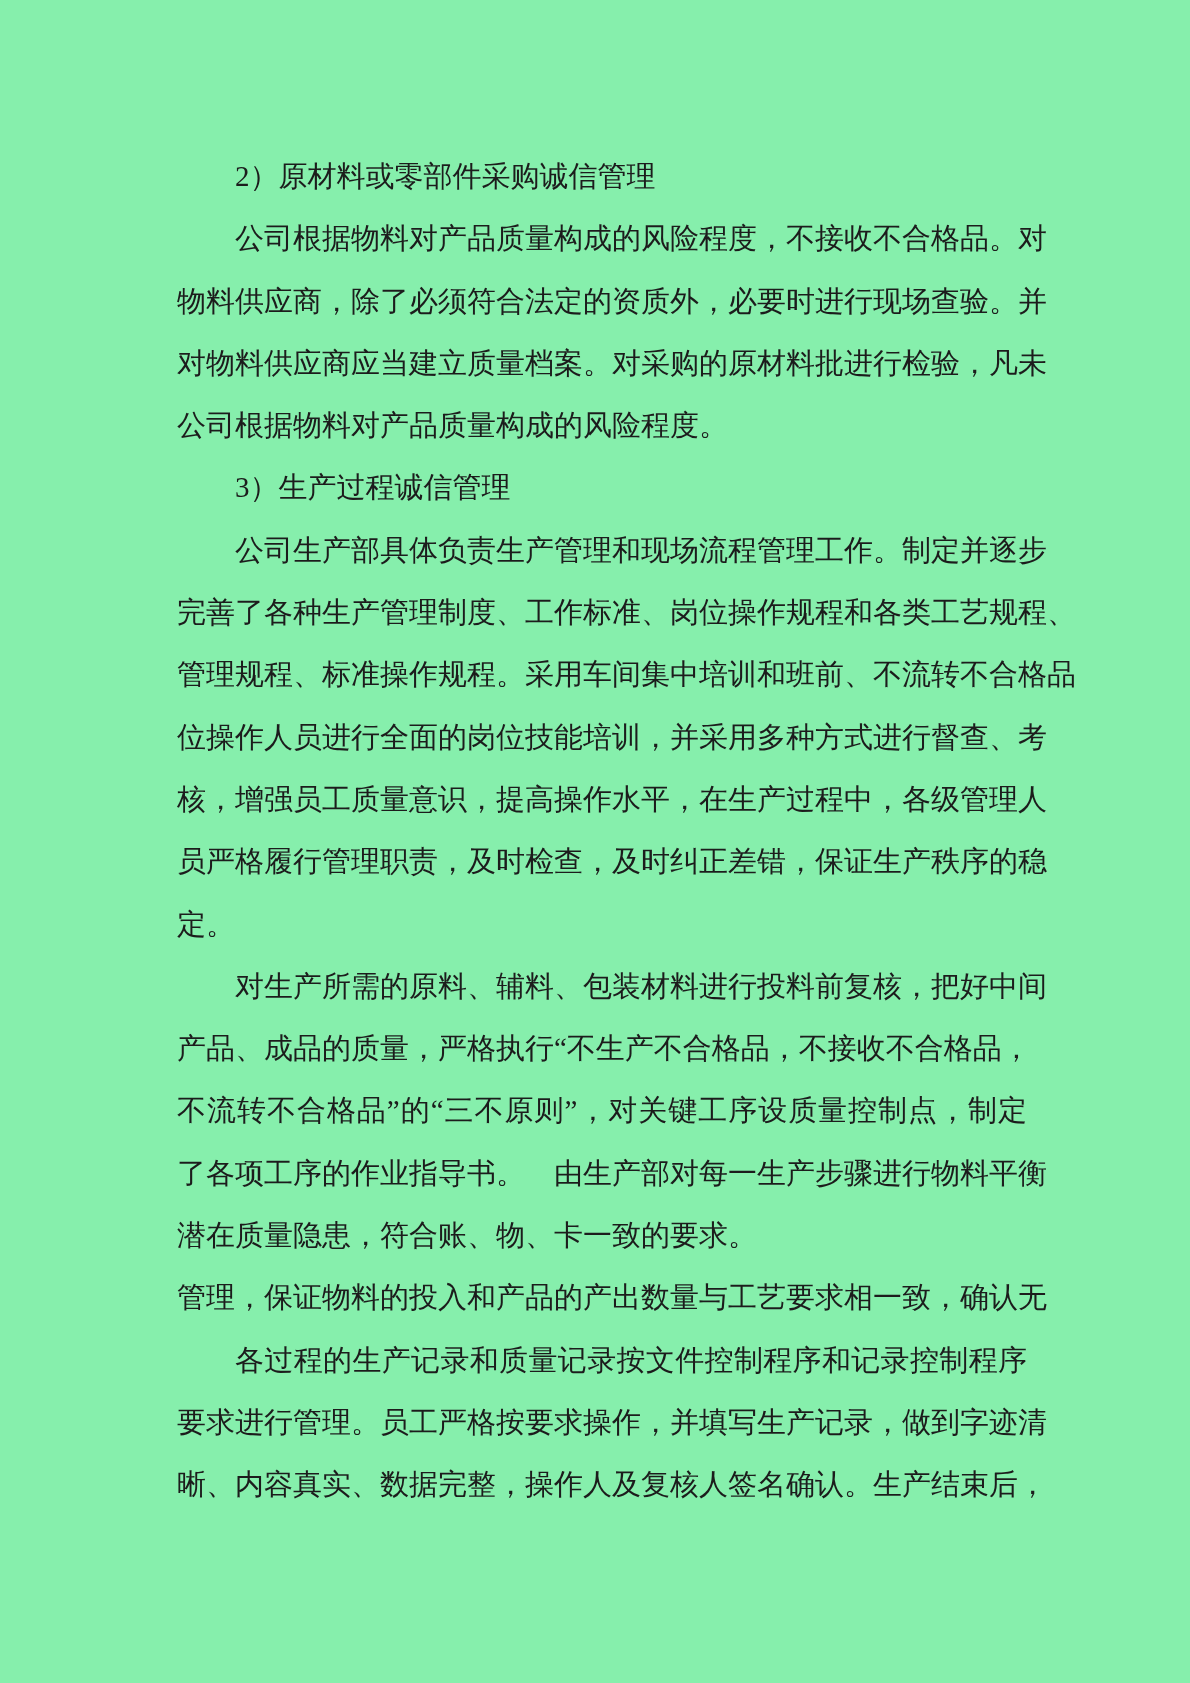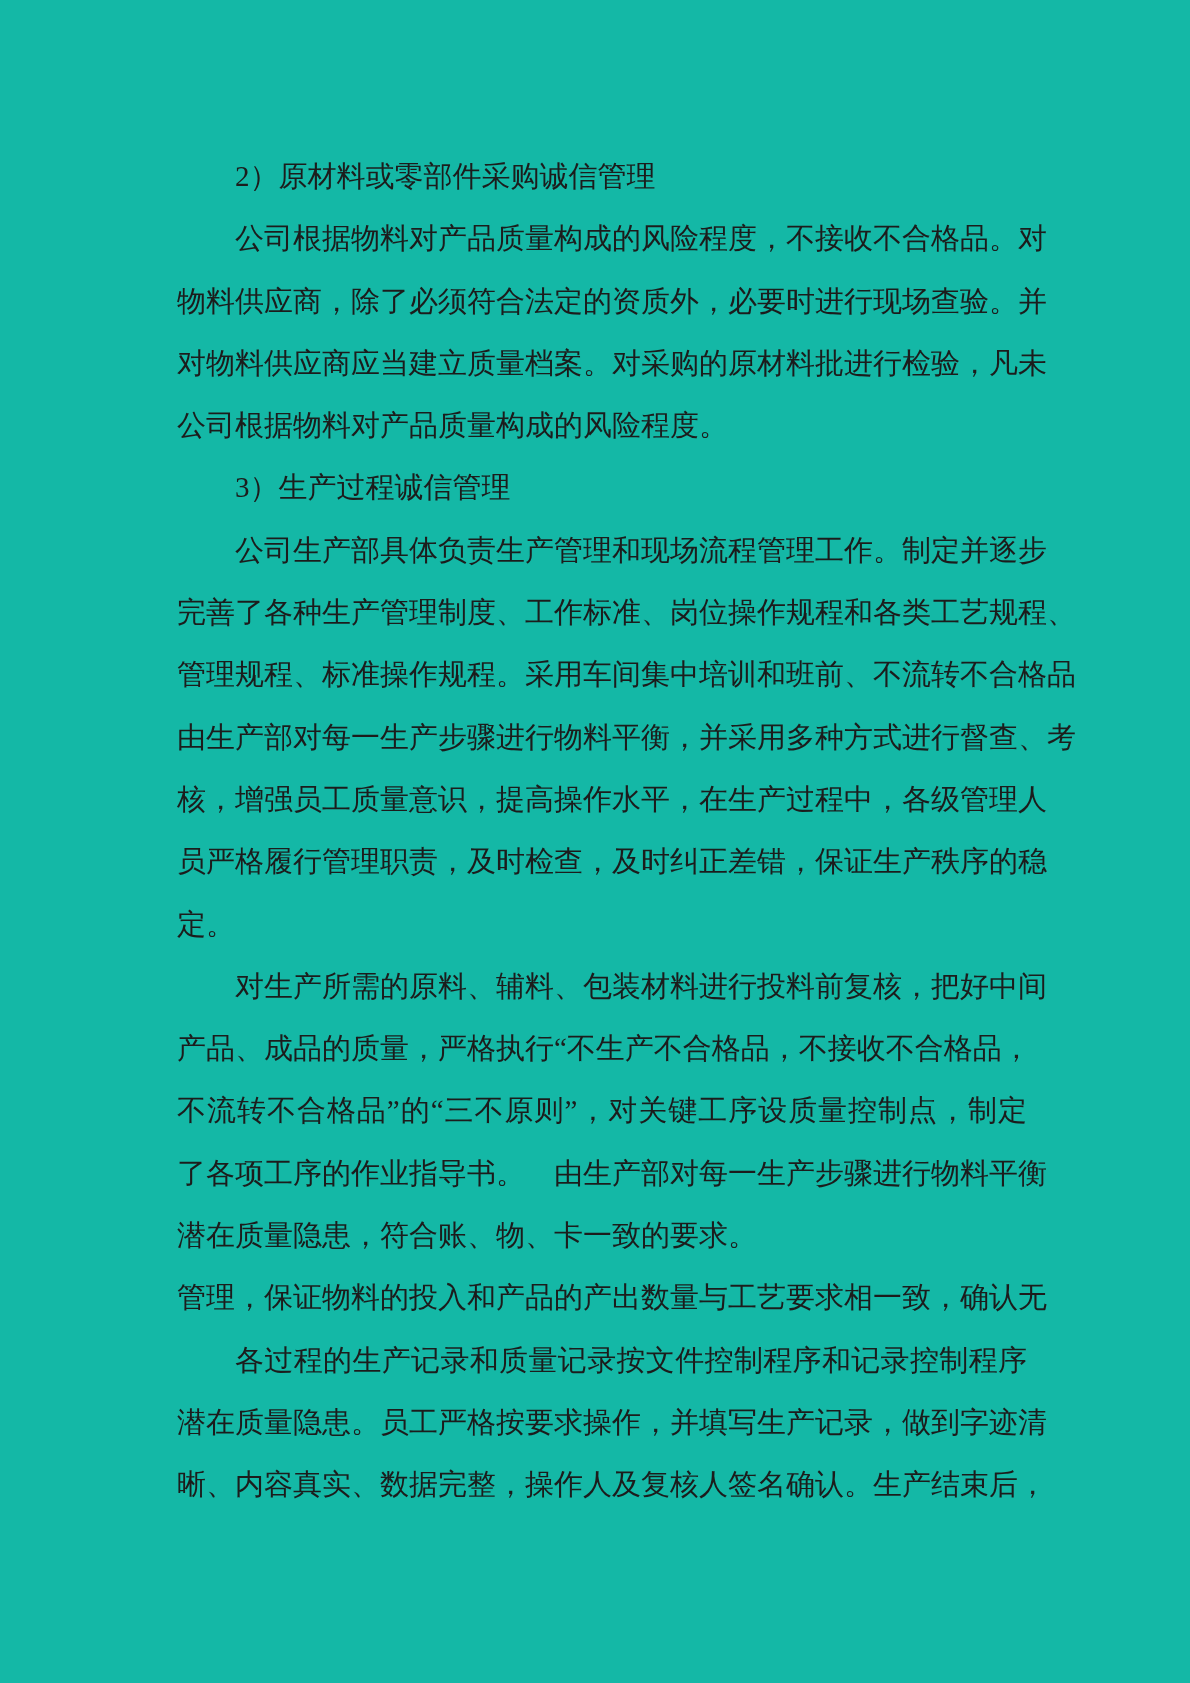--- a/index.html
+++ b/index.html
@@ -4,21 +4,21 @@
 <style>
   html, body {
     margin: 0;
     padding: 0;
     background: #ffffff;
   }
   .page {
     position: relative;
     width: 1190px;
     height: 1683px;
-    background: #14b8a6;
+    background: #86efac;
     overflow: hidden;
     font-family: "Liberation Serif", "DejaVu Serif", serif;
   }
   .text-block {
     position: absolute;
     left: 177px;
     top: 145px;
     width: 850px;
     color: #1c1c1c;
     font-size: 29px;
@@ -49,27 +49,27 @@
   <div class="text-block">
     <div class="line indent no-fill">2）原材料或零部件采购诚信管理</div>
     <div class="line indent">公司根据物料对产品质量构成的风险程度，不接收不合格品。对</div>
     <div class="line">物料供应商，除了必须符合法定的资质外，必要时进行现场查验。并</div>
     <div class="line">对物料供应商应当建立质量档案。对采购的原材料批进行检验，凡未</div>
     <div class="line no-fill">公司根据物料对产品质量构成的风险程度。</div>
     <div class="line indent no-fill">3）生产过程诚信管理</div>
     <div class="line indent">公司生产部具体负责生产管理和现场流程管理工作。制定并逐步</div>
     <div class="line">完善了各种生产管理制度、工作标准、岗位操作规程和各类工艺规程、</div>
     <div class="line">管理规程、标准操作规程。采用车间集中培训和班前、不流转不合格品</div>
-    <div class="line">由生产部对每一生产步骤进行物料平衡，并采用多种方式进行督查、考</div>
+    <div class="line">位操作人员进行全面的岗位技能培训，并采用多种方式进行督查、考</div>
     <div class="line">核，增强员工质量意识，提高操作水平，在生产过程中，各级管理人</div>
     <div class="line">员严格履行管理职责，及时检查，及时纠正差错，保证生产秩序的稳</div>
     <div class="line no-fill">定。</div>
     <div class="line indent">对生产所需的原料、辅料、包装材料进行投料前复核，把好中间</div>
     <div class="line">产品、成品的质量，严格执行“不生产不合格品，不接收不合格品，</div>
     <div class="line">不流转不合格品”的“三不原则”，对关键工序设质量控制点，制定</div>
     <div class="line">了各项工序的作业指导书。　由生产部对每一生产步骤进行物料平衡</div>
     <div class="line no-fill">潜在质量隐患，符合账、物、卡一致的要求。</div>
     <div class="line">管理，保证物料的投入和产品的产出数量与工艺要求相一致，确认无</div>
     <div class="line indent">各过程的生产记录和质量记录按文件控制程序和记录控制程序</div>
-    <div class="line">潜在质量隐患。员工严格按要求操作，并填写生产记录，做到字迹清</div>
+    <div class="line">要求进行管理。员工严格按要求操作，并填写生产记录，做到字迹清</div>
     <div class="line">晰、内容真实、数据完整，操作人及复核人签名确认。生产结束后，</div>
   </div>
 </div>
 
 </body></html>

